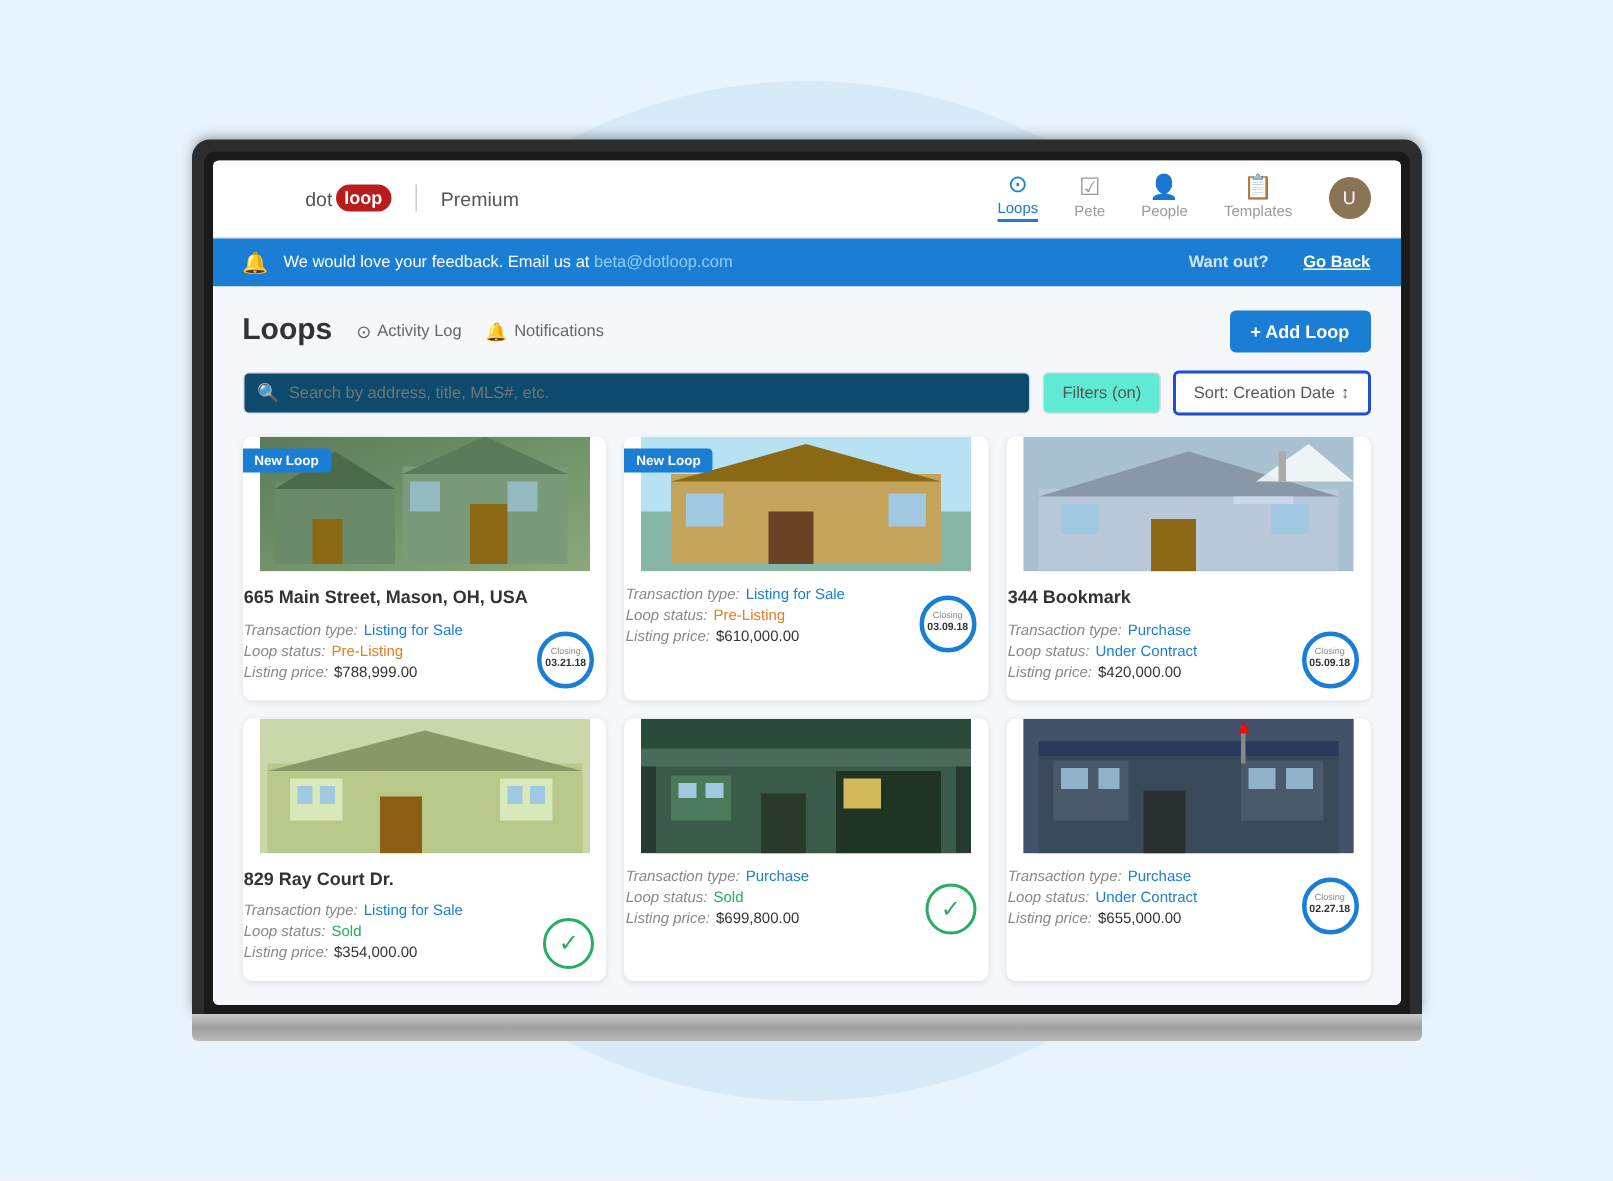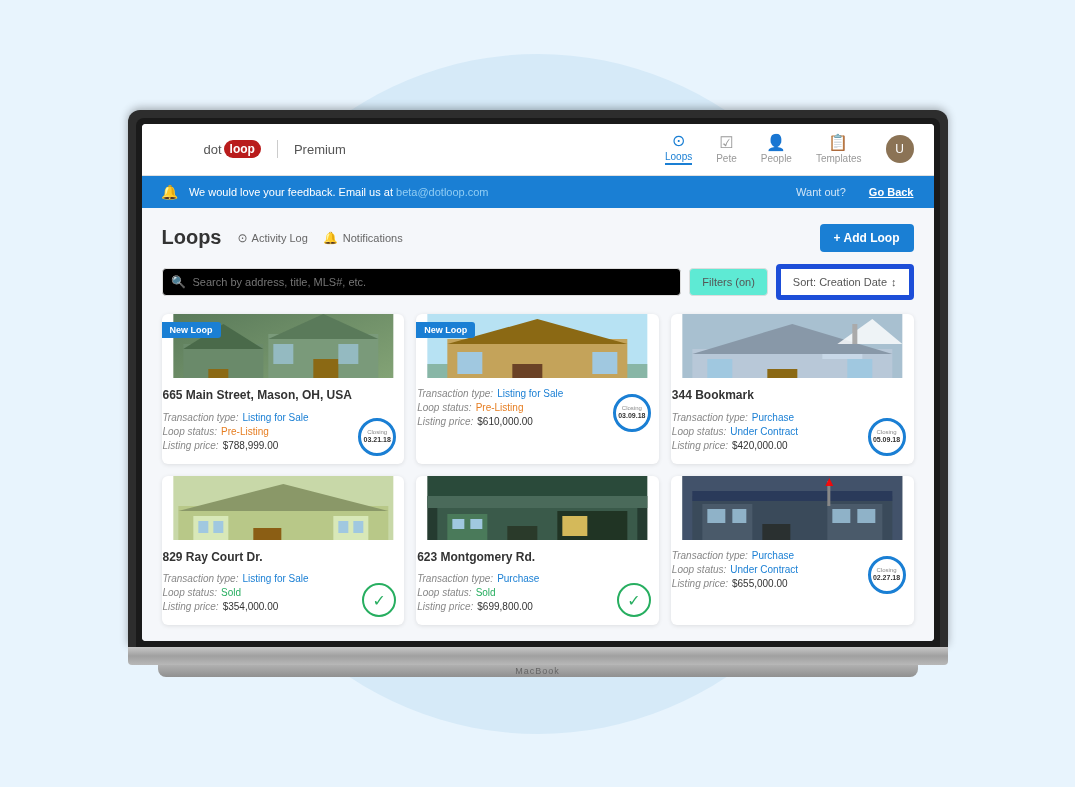--- a/index.html
+++ b/index.html
@@ -207,20 +207,21 @@
     }
 
     .notif-link {
       color: #90cdf4;
       text-decoration: none;
     }
 
     .want-out {
       color: rgba(255,255,255,0.8);
       font-size: 11px;
+      font-weight: bold;
     }
 
     .go-back-link {
       color: white;
       font-weight: 600;
       text-decoration: underline;
       cursor: pointer;
     }
 
     
@@ -288,21 +289,21 @@
       position: relative;
     }
 
     .search-input-wrap input {
       width: 100%;
       padding: 7px 10px 7px 30px;
       border: 1px solid #ddd;
       border-radius: 4px;
       font-size: 11px;
       color: #999;
-      background: #000000;
+      background: #0c4a6e;
     }
 
     .search-icon-inside {
       position: absolute;
       left: 10px;
       top: 50%;
       transform: translateY(-50%);
       color: #aaa;
       font-size: 12px;
     }
@@ -311,21 +312,21 @@
       border: 1px solid #ddd;
       background: #5eead4;
       padding: 7px 12px;
       border-radius: 4px;
       font-size: 11px;
       cursor: pointer;
       color: #555;
     }
 
     .sort-btn {
-      border: 5px solid #1d4ed8;
+      border: 2px solid #1d4ed8;
       background: white;
       padding: 7px 12px;
       border-radius: 4px;
       font-size: 11px;
       cursor: pointer;
       color: #555;
       display: flex;
       align-items: center;
       gap: 4px;
     }
@@ -340,21 +341,21 @@
     .loop-card {
       background: white;
       border-radius: 6px;
       overflow: hidden;
       box-shadow: 0 1px 4px rgba(0,0,0,0.1);
       position: relative;
     }
 
     .card-image {
       width: 100%;
-      height: 64px;
+      height: 90px;
       position: relative;
       overflow: hidden;
     }
 
     .new-loop-badge {
       position: absolute;
       top: 8px;
       left: 0;
       background: #1a7fd4;
       color: white;
@@ -681,21 +682,20 @@
     <rect x="10" y="28" width="200" height="62" fill="#3a5a4a"></rect>
     <rect x="0" y="20" width="220" height="12" fill="#4a6a5a"></rect>
     <rect x="80" y="50" width="30" height="40" fill="#2a3a2a"></rect>
     <rect x="130" y="35" width="70" height="55" fill="#1a2a1a" opacity="0.8"></rect>
     <rect x="135" y="40" width="25" height="20" fill="#e8c860" opacity="0.9"></rect>
     <rect x="20" y="38" width="40" height="30" fill="#4a7a5a"></rect>
     <rect x="25" y="43" width="12" height="10" fill="#a0c8e0"></rect>
     <rect x="43" y="43" width="12" height="10" fill="#a0c8e0"></rect>
   </svg></div>
                   <div class="card-body">
-                    <div class="card-address">623 Montgomery Rd.</div>
                     <div class="card-detail">
                       <span class="detail-label">Transaction type:</span> 
                       <span class="detail-value">Purchase</span>
                     </div>
                     <div class="card-detail">
                       <span class="detail-label">Loop status:</span> 
                       <span class="detail-value" style="color:#27ae60">Sold</span>
                     </div>
                     <div class="card-detail">
                       <span class="detail-label">Listing price:</span> 
@@ -744,17 +744,14 @@
                   </div>
                 </div>
               </div>
 
           </div>
 
         </div>
       </div>
     </div>
     <div class="laptop-bottom"></div>
-    <div class="laptop-base">
-      <span class="macbook-text">MacBook</span>
-    </div>
   </div>
 </div>
 
 </body></html>

